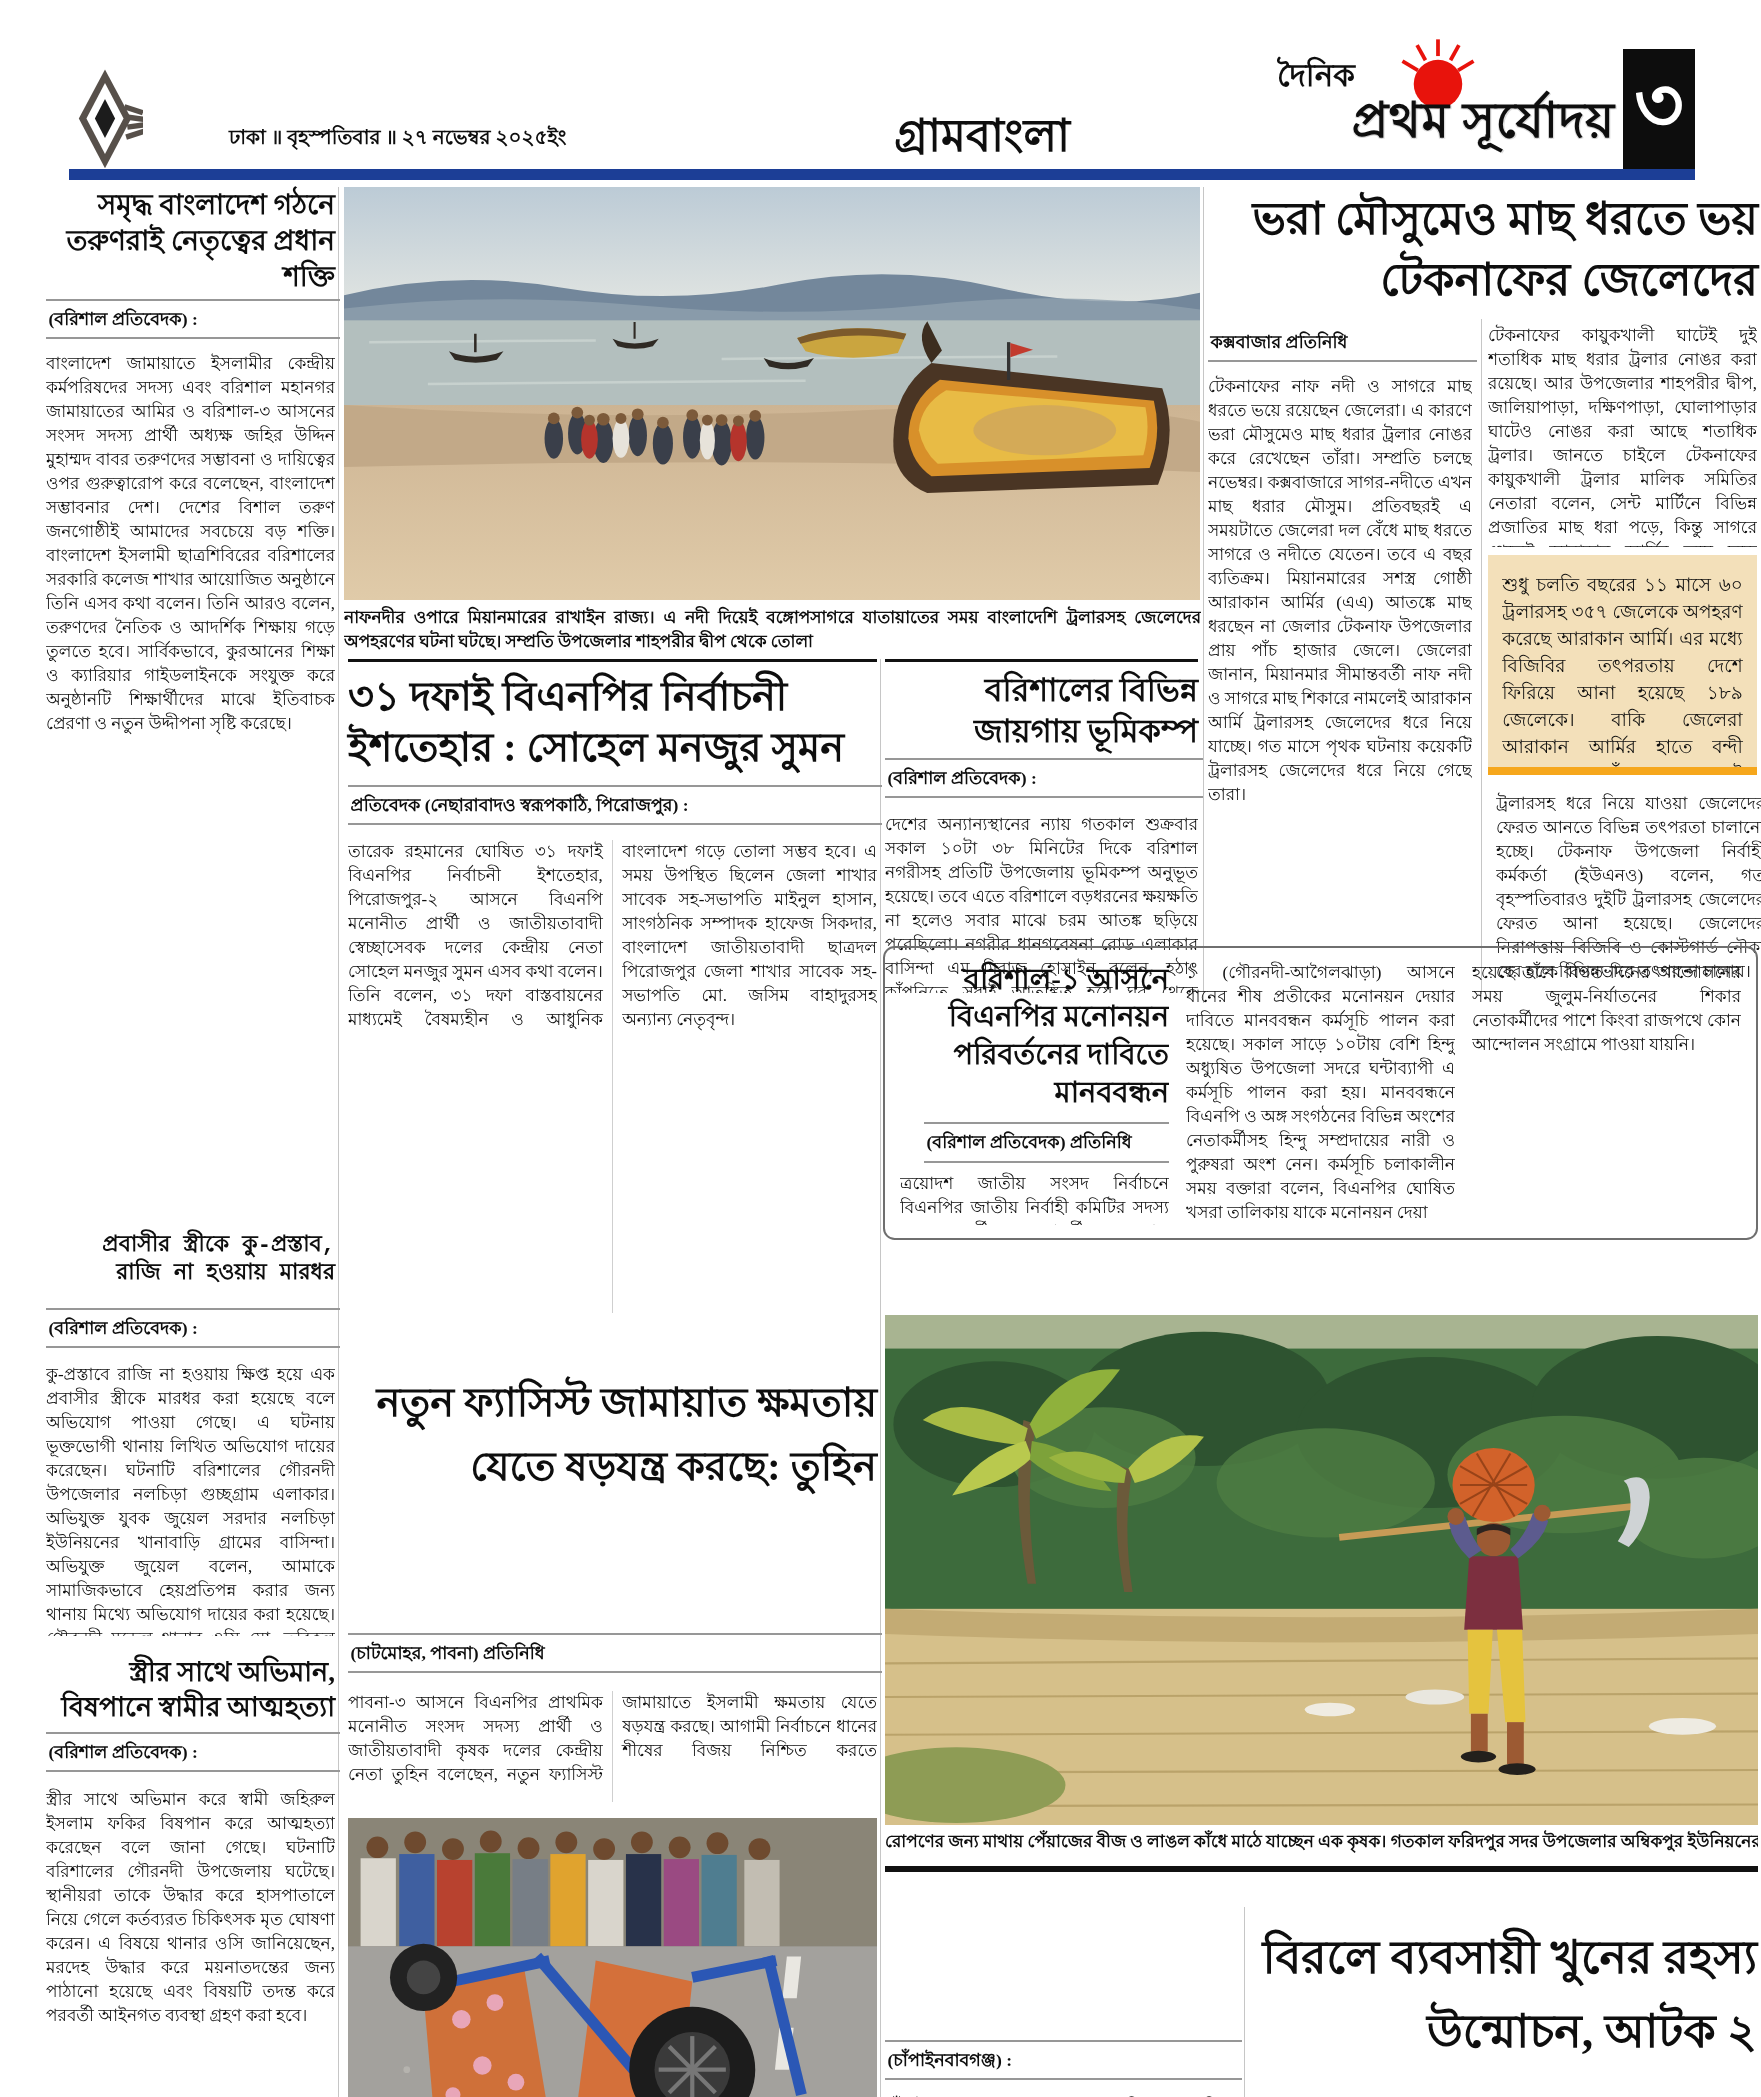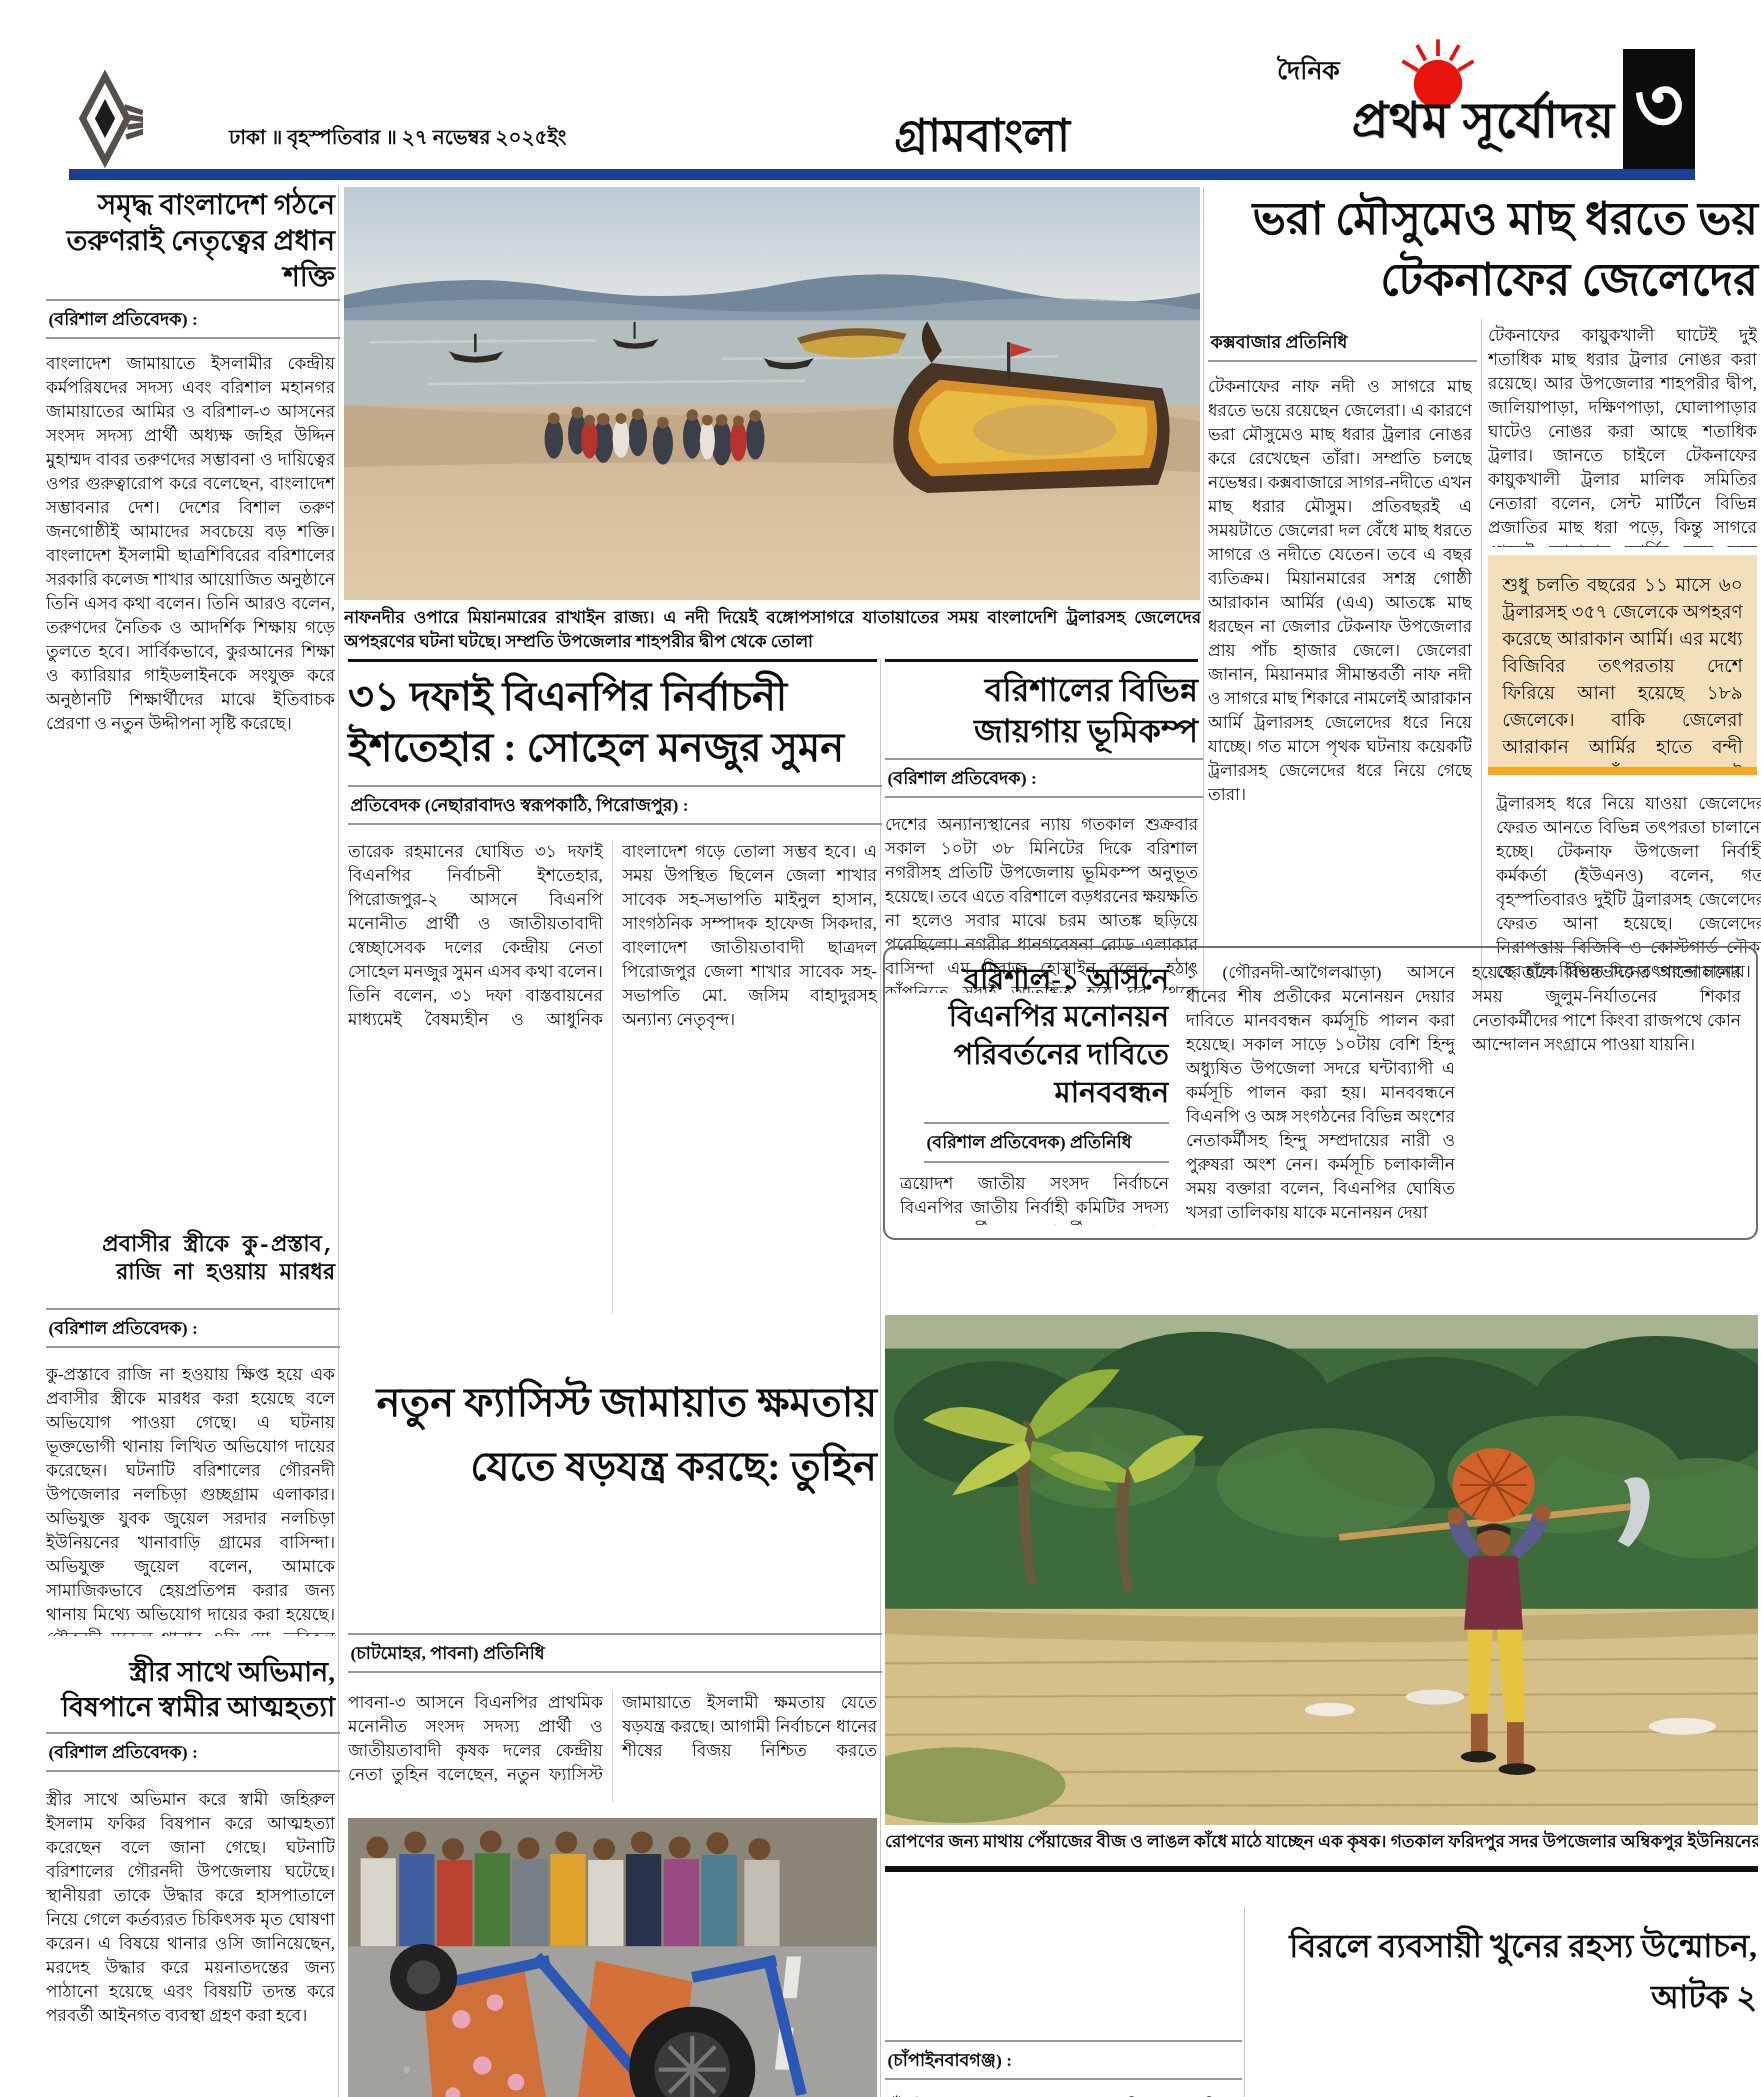--- a/index.html
+++ b/index.html
@@ -61,21 +61,21 @@
         <g stroke="#e8130c" stroke-width="9">
           <line x1="110" y1="8" x2="110" y2="48"></line>
           <line x1="60" y1="22" x2="80" y2="58"></line>
           <line x1="160" y1="22" x2="140" y2="58"></line>
           <line x1="25" y1="60" x2="62" y2="82"></line>
           <line x1="195" y1="60" x2="158" y2="82"></line>
         </g>
         <circle cx="110" cy="115" r="58" fill="#e8130c"></circle>
       </svg>
     </div>
-    <div class="abs" style="left:23px;top:6.7px;font-size:25px;font-weight:bold;">দৈনিক</div>
+    <div class="abs" style="left:23px;top:6.7px;font-size:31px;font-weight:bold;">দৈনিক</div>
     <div class="abs center masthead-title" style="left:0;top:39px;width:361px;font-size:49px;">প্রথম সূর্যোদয়</div>
   </div>
 
   <div class="abs pagebox" style="left:1623px;top:49px;width:72px;height:120px;">
     <span style="font-size:76px;font-weight:bold;">৩</span>
   </div>
 
   <div class="abs" style="left:69px;top:169px;width:1626px;height:11px;background:var(--accent-blue);"></div>
 
   <div class="vrule" style="left:338px;top:187px;height:2525px;"></div>
@@ -358,16 +358,16 @@
         <path d="M380,560 L640,560 L620,640 L400,640 Z" fill="#9c7a4c"></path>
       </g>
     </svg>
   </div>
 
   <div class="hrule" style="left:885px;top:1866px;width:873px;height:5.9px;"></div>
 
   <div class="abs byline" style="left:885px;top:2040px;width:352px;">(চাঁপাইনবাবগঞ্জ) :</div>
   <div class="abs body-text" style="left:885px;top:2095px;width:352px;height:612px;">চাঁপাইনবাবগঞ্জের নাচোলে অভিযানে গিয়ে ‘নিরাপরাধ ব্যক্তিকে থাপ্পড় মারা ও হ্যা-কাপ পরানোর’ অভিযোগে একজন এসআইসহ ৬ পুলিশকে অবরুদ্ধ করে রাখে উত্তেজিত জনতা। গত বৃহস্পতিবার সন্ধ্যায় নাচোল উপজেলার হাঁকরইল এলাকায় এ ঘটনা ঘটে। খবর পেয়ে ঊর্ধ্বতন পুলিশ কর্মকর্তারা ঘটনাস্থলে গিয়ে স্থানীয়দের সঙ্গে আলোচনা করে পরিস্থিতি স্বাভাবিক করেন। স্থানীয় লোকজন এ সময় পুলিশের বিরুদ্ধে নানা অভিযোগ তোলেন। পরে অবরুদ্ধ পুলিশ সদস্যদের ছাড়িয়ে নেওয়া হয়। ঘটনাটি তদন্তে একটি কমিটি গঠন করা হয়েছে বলে জানিয়েছে জেলা পুলিশ।</div>
 
-  <div class="abs head center" style="left:1254px;top:1921px;width:503px;font-size:32px;line-height:1.6;">বিরলে ব্যবসায়ী খুনের রহস্য উন্মোচন, আটক ২</div>
+  <div class="abs head center" style="left:1254px;top:1921px;width:503px;font-size:46px;line-height:1.6;">বিরলে ব্যবসায়ী খুনের রহস্য উন্মোচন, আটক ২</div>
 
 </div>
 
 
 </body></html>

